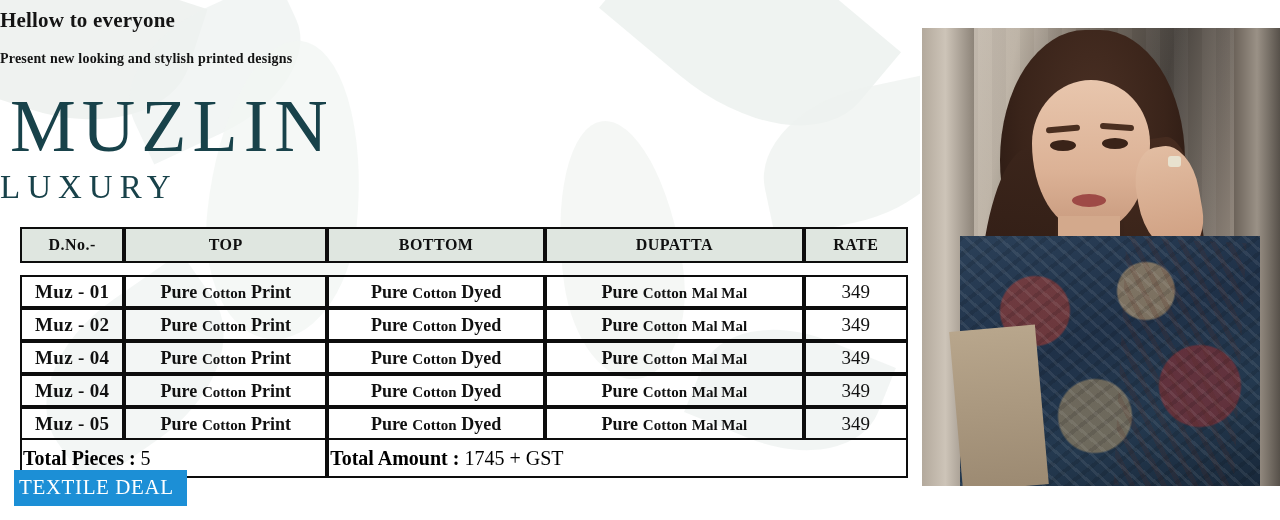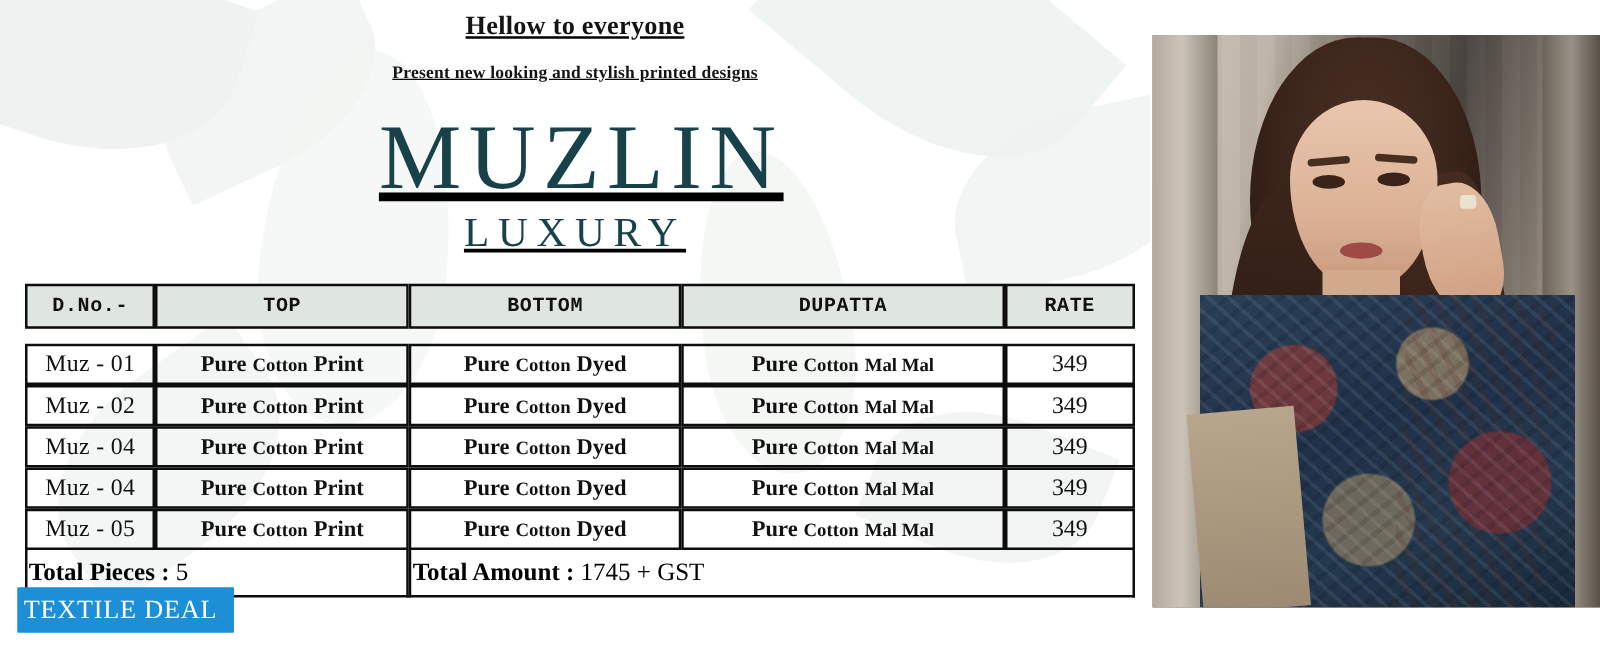--- a/index.html
+++ b/index.html
@@ -36,23 +36,21 @@
   .leaf.l5 { width: 210px; height: 140px; left: 30px;   top: 300px;  transform: rotate(-35deg); background:#eff3f1;}
   .leaf.l6 { width: 180px; height: 120px; left: 700px;  top: 330px;  transform: rotate(22deg); background:#eef2f0;}
   .leaf.l7 { width: 150px; height: 300px; left: 210px;  top: 40px;   transform: rotate(6deg); background:#f2f5f3; border-radius: 50% 50% 50% 50%/60% 60% 40% 40%;}
   .leaf.l8 { width: 120px; height: 260px; left: 560px;  top: 120px;  transform: rotate(-8deg); background:#f1f4f2; border-radius: 50% 50% 50% 50%/60% 60% 40% 40%;}
 
   
   .headings {
     position: absolute;
     left: 0; top: 0;
     width: 920px;
-    text-align: center;
     z-index: 3;
-    text-decoration: underline;
   }
   .hl-1 {
     font-size: 21px;
     color: #141414;
     font-weight: bold;
     padding-top: 8px;
     letter-spacing: .2px;
   }
   .hl-2 {
     font-size: 14px;
@@ -91,42 +89,42 @@
     border-collapse: separate;
     border-spacing: 0;
     width: 888px;
     table-layout: fixed;
   }
   .head-row td {
     background: #dfe6e0;
     border: 2px solid #0d0d0d;
     height: 30px;
     text-align: center;
-    font-family: Liberation Mono, monospace;
+    font-family: Liberation Serif, serif;
     font-size: 16px;
     font-weight: bold;
     color: #101010;
     letter-spacing: .5px;
   }
   .spacer-row td {
     height: 12px;
     border: none;
     background: transparent;
     padding: 0;
   }
   .body-row td {
     border: 2px solid #0d0d0d;
     height: 27px;
     text-align: center;
     background: transparent;
     font-size: 19px;
     color: #111;
   }
   .dno {
-    font-weight: normal;
+    font-weight: bold;
     font-size: 19px;
     letter-spacing: .3px;
   }
   .desc .big { font-size: 18px; font-weight: bold; }
   .desc .small { font-size: 15px; font-weight: bold; }
   .rate { font-size: 19px; }
 
   .total-row td {
     border: 2px solid #0d0d0d;
     border-top: none;

